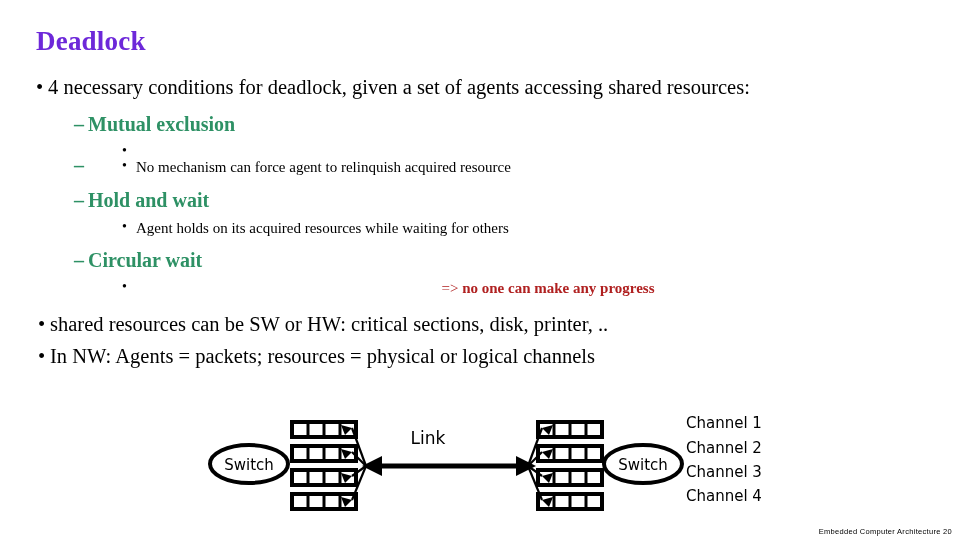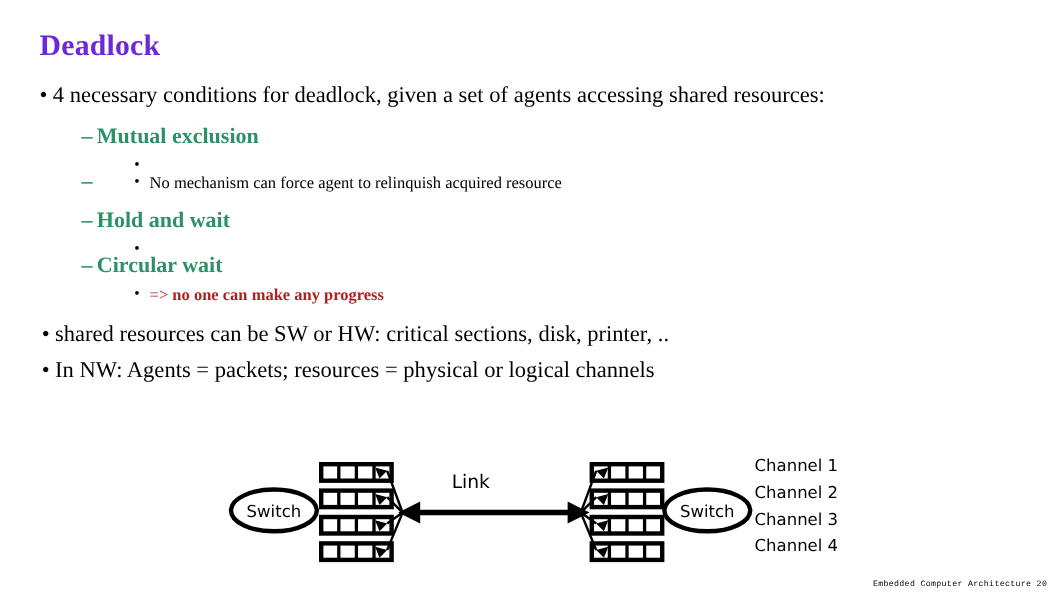--- a/index.html
+++ b/index.html
@@ -89,20 +89,21 @@
   .spacer-md { height: 12px; }
 
   .progress-line {
     position: relative;
     padding-left: 136px;
     font-size: 15px;
     line-height: 1.3;
     margin: 0;
     white-space: nowrap;
     color: #b02020;
+    text-align: center;
   }
   .progress-line .arrowtxt {
     font-weight: normal;
     color: #b02020;
   }
   .progress-line .progress-txt {
     font-weight: bold;
     color: #b02020;
   }
 
@@ -145,21 +146,21 @@
     font-family: "DejaVu Sans", sans-serif;
     font-size: 15px;
     fill: #000000;
   }
 
   
   #footer {
     position: absolute;
     right: 8px;
     bottom: 4px;
-    font-family: Liberation Mono, monospace;
+    font-family: Liberation Sans, sans-serif;
     font-size: 7.5px;
     color: #000000;
     letter-spacing: 0.3px;
     white-space: nowrap;
     padding-left: 18px;
   }
 </style>
 </head>
 <body>
 
@@ -198,20 +199,21 @@
 
     <div class="spacer-sm"></div>
 
     <p class="lvl2">
       <span class="dash">–</span>
       <span>Hold and wait</span>
     </p>
     <div class="spacer-xs"></div>
     <p class="lvl3">
       <span class="bul">•</span>
+      <span>Agent holds on its acquired resources while waiting for others</span>
     </p>
 
     <div class="spacer-sm"></div>
 
     <p class="lvl2">
       <span class="dash">–</span>
       <span>Circular wait</span>
     </p>
     <div class="spacer-xs"></div>
     <p class="lvl3">

